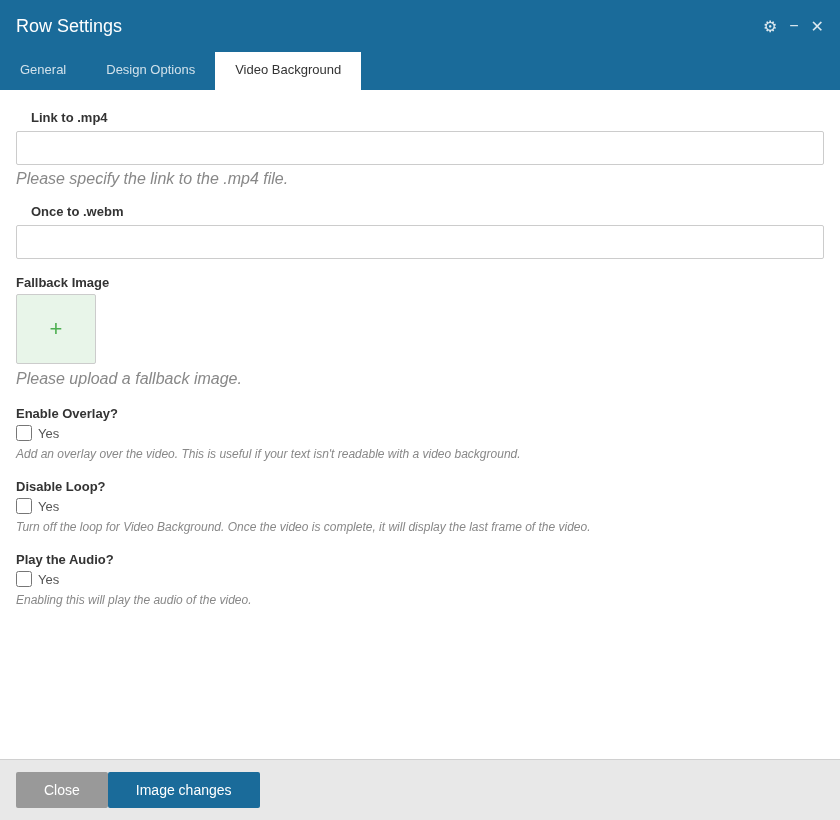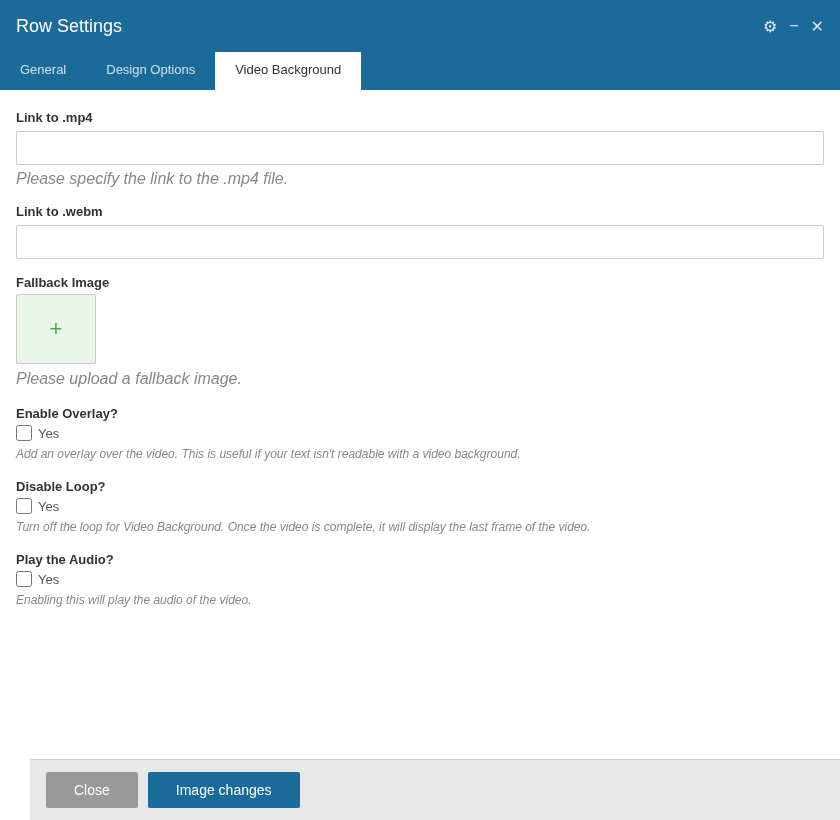--- a/index.html
+++ b/index.html
@@ -75,20 +75,21 @@
     }
     .field-group {
       margin-bottom: 16px;
     }
     .field-label {
       font-size: 13px;
       font-weight: 600;
       color: #333;
       margin-bottom: 6px;
       display: block;
+      margin-left: 15px;
     }
     .field-input {
       width: 100%;
       height: 34px;
       border: 1px solid #ccc;
       border-radius: 2px;
       padding: 6px 10px;
       font-size: 13px;
       color: #333;
       outline: none;
@@ -144,24 +145,22 @@
       color: #888;
       font-style: italic;
     }
     .section-group {
       margin-bottom: 18px;
     }
     .modal-footer {
       background: #e8e8e8;
       padding: 12px 16px;
       display: flex;
-      gap: 10px;
       flex-shrink: 0;
       border-top: 1px solid #d0d0d0;
-      margin-left: 30px;
     }
     .btn-close {
       background: #999;
       color: #fff;
       border: none;
       padding: 10px 28px;
       font-size: 14px;
       cursor: pointer;
       border-radius: 2px;
       font-weight: 500;
@@ -204,21 +203,21 @@
 
   <div class="modal-body">
 
     <div class="field-group">
       <label class="field-label">Link to .mp4</label>
       <input type="text" class="field-input" style="">
       <div class="field-hint">Please specify the link to the .mp4 file.</div>
     </div>
 
     <div class="field-group">
-      <label class="field-label">Link to .webm</label>
+      <label class="field-label">Once to .webm</label>
       <input type="text" class="field-input" style="">
     </div>
 
     <div class="section-group">
       <div class="section-label">Fallback Image</div>
       <div class="fallback-image-box">
         <span class="fallback-plus">+</span>
       </div>
       <div class="field-hint">Please upload a fallback image.</div>
     </div>

